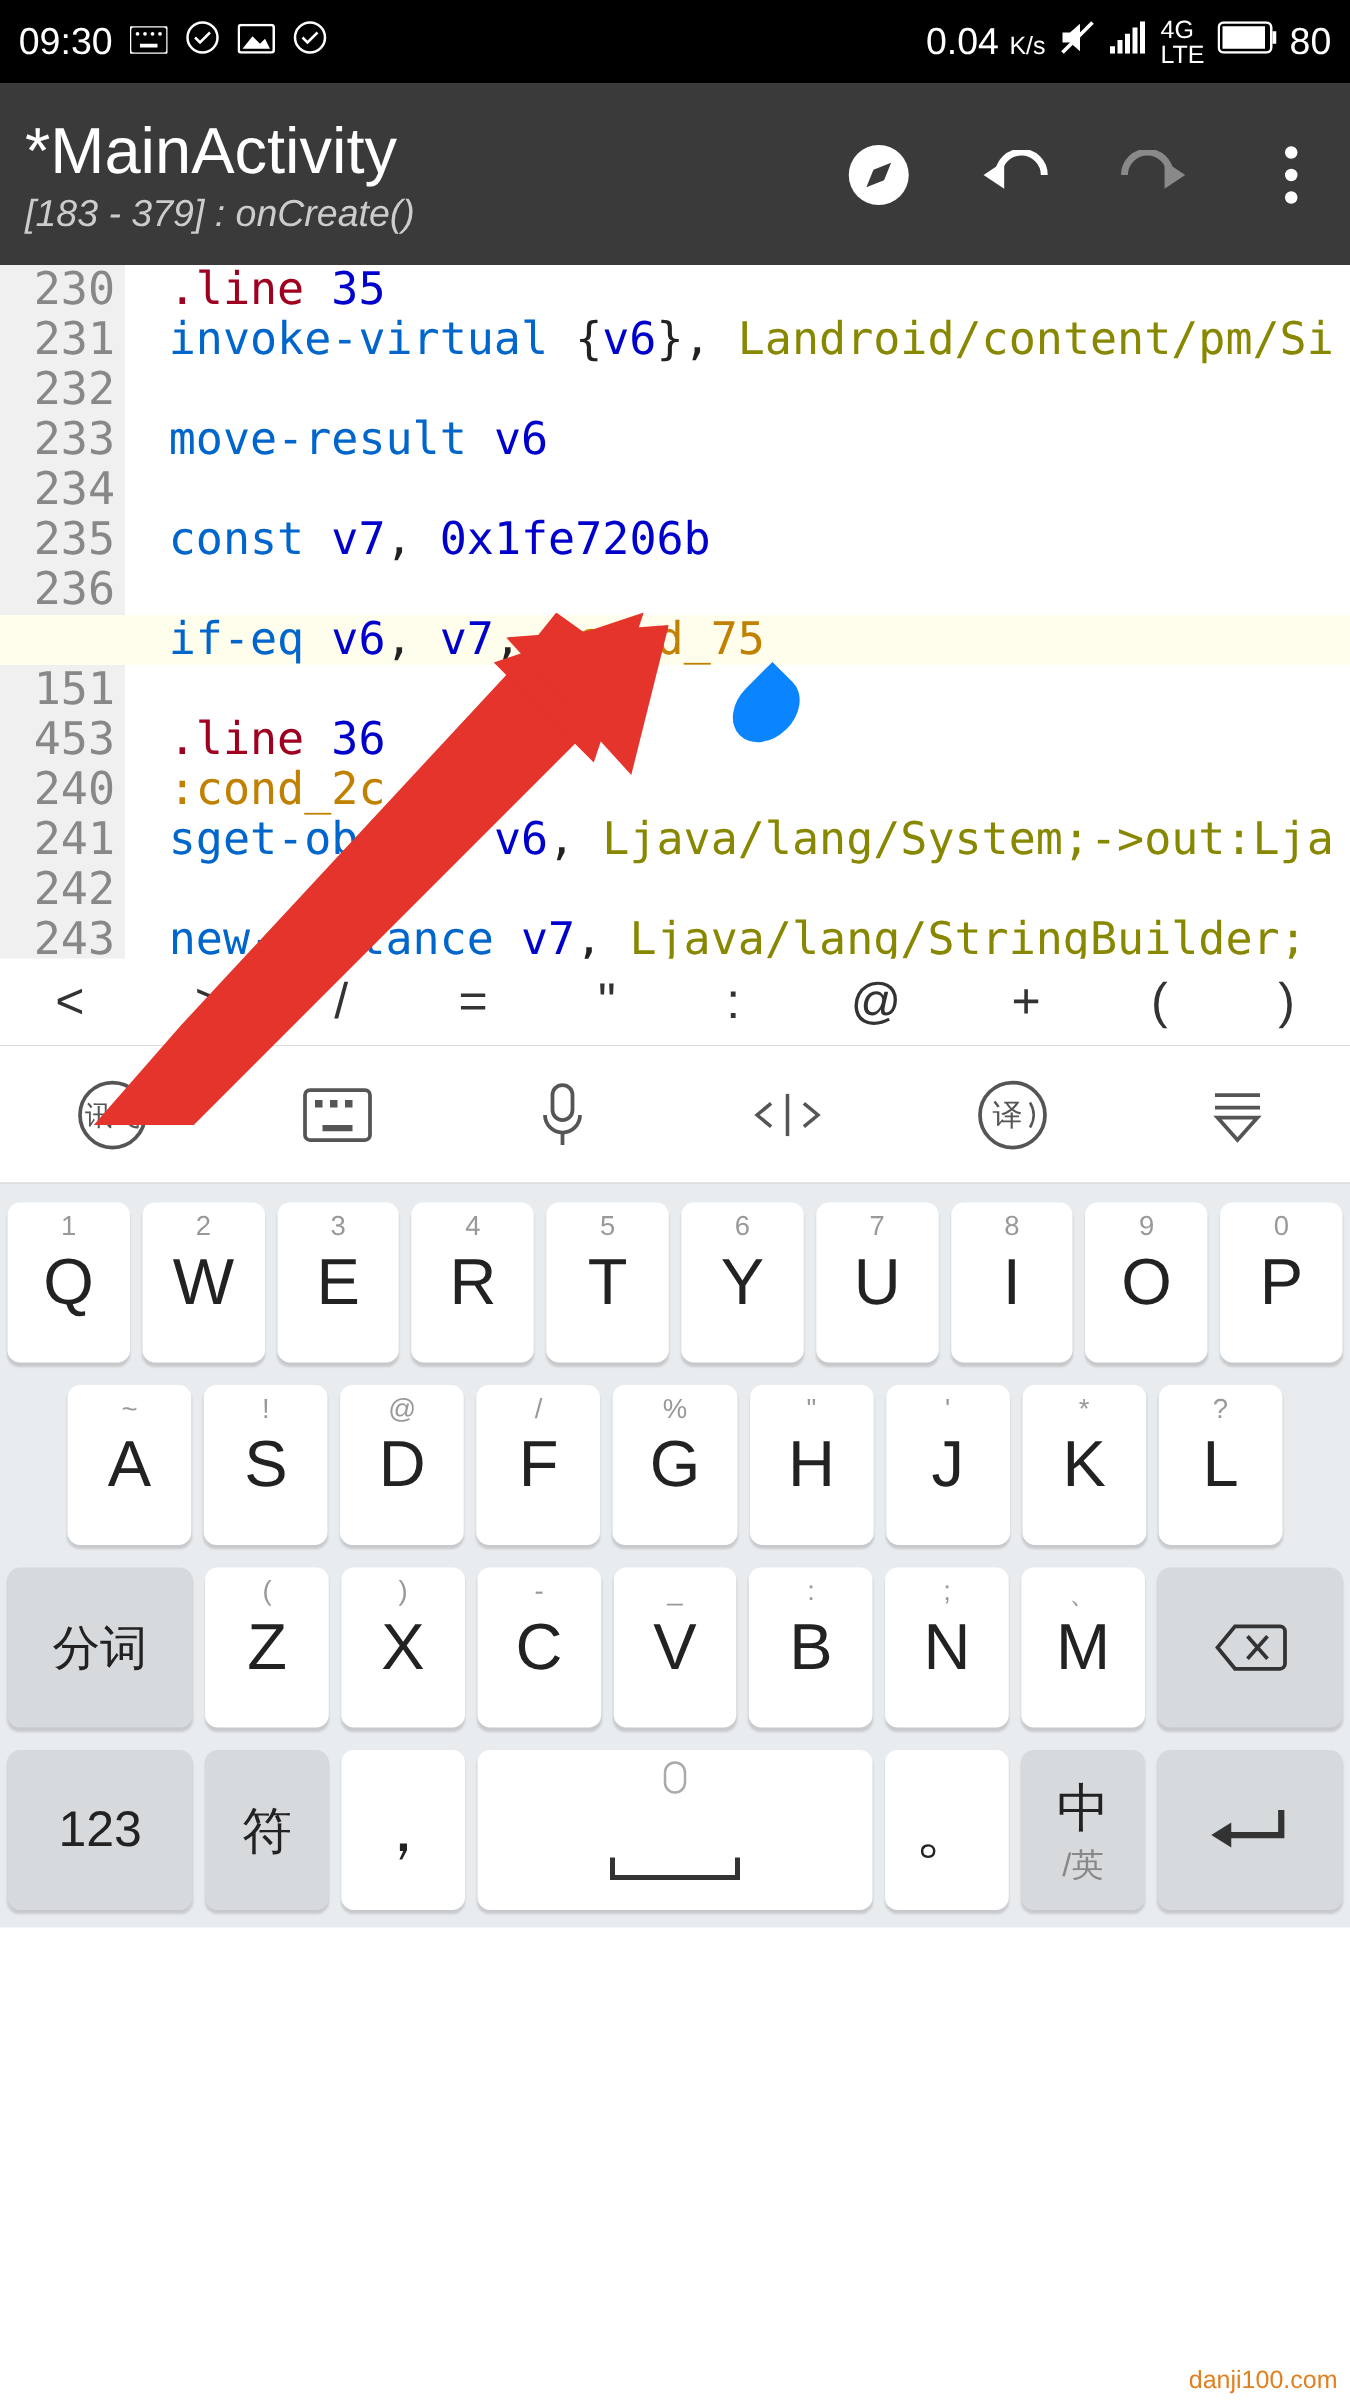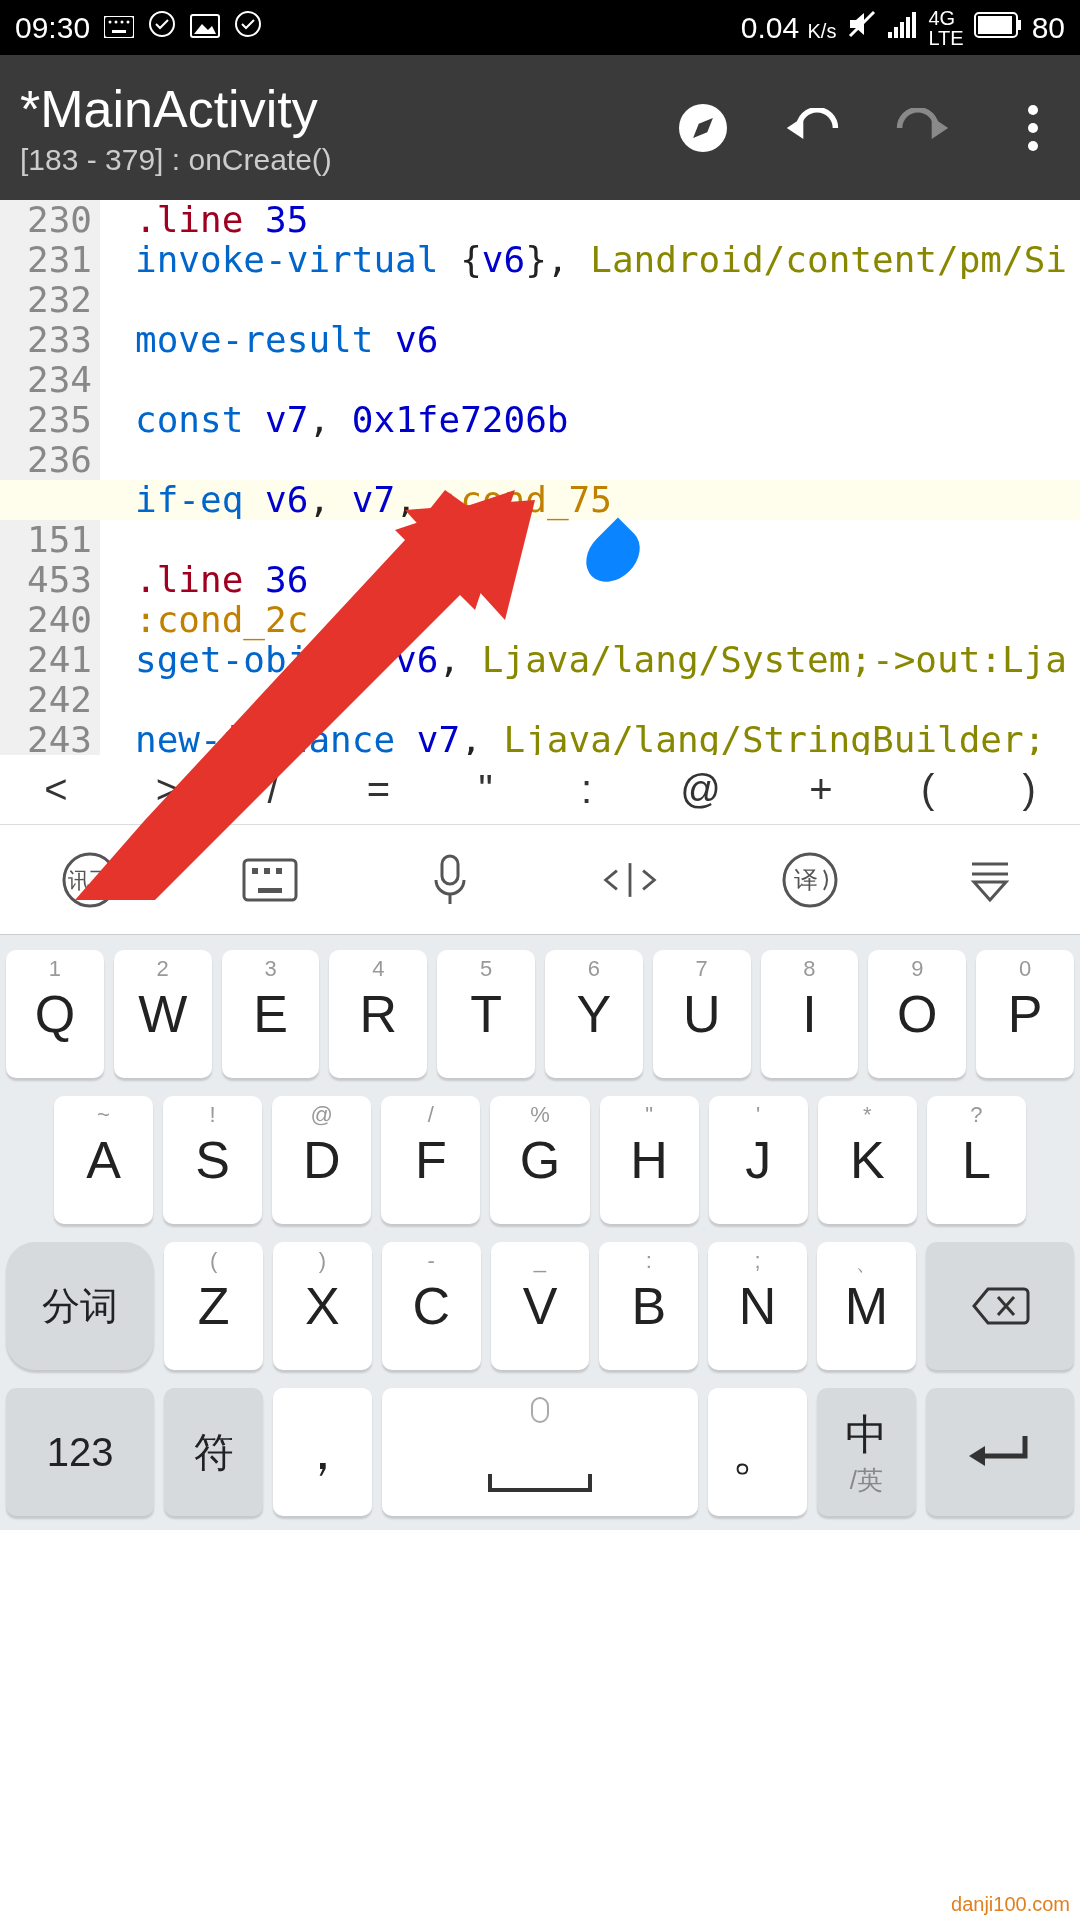--- a/index.html
+++ b/index.html
@@ -5,42 +5,42 @@
   * { box-sizing: border-box; margin: 0; padding: 0; }
   body {
     width: 1080px;
     height: 1920px;
     font-family: sans-serif;
     background: #fff;
     overflow: hidden;
     position: relative;
   }
   .status-bar {
-    height: 55px;
+    height: 67px;
     background: #000;
     color: #fff;
     display: flex;
     align-items: center;
     padding: 0 15px;
     font-size: 30px;
     justify-content: space-between;
   }
   .status-left { display: flex; align-items: center; gap: 14px; }
   .status-right { display: flex; align-items: center; gap: 10px; }
   .app-bar {
     height: 145px;
     background: #3a3a3a;
     color: #fff;
     display: flex;
     align-items: center;
     padding: 0 20px;
   }
   .app-title-block { flex: 1; }
   .app-title { font-size: 52px; font-weight: 400; }
-  .app-subtitle { font-size: 30px; color: #ccc; margin-top: 4px; }
+  .app-subtitle { font-size: 30px; color: #ccc; margin-top: 4px; font-style: italic; }
   .app-actions { display: flex; align-items: center; gap: 55px; }
   .app-icon { width: 55px; height: 55px; display:flex; align-items:center; justify-content:center; }
   .code-area {
     height: 555px;
     display: flex;
     background: #fff;
     position: relative;
     overflow: hidden;
   }
   .gutter {
@@ -418,21 +418,21 @@
       <div class="key">
         <div class="hint">*</div>
         <div>K</div>
       </div>
       <div class="key">
         <div class="hint">?</div>
         <div>L</div>
       </div>
     </div>
   <div class="krow" id="krow3">
-      <div class="key func wide15" style="font-size: 38px; border-radius: 29px;">分词</div>
+      <div class="key func wide15" style="font-size: 38px;">分词</div>
       <div class="key">
         <div class="hint">(</div>
         <div>Z</div>
       </div>
       <div class="key">
         <div class="hint">)</div>
         <div>X</div>
       </div>
       <div class="key">
         <div class="hint">-</div>

